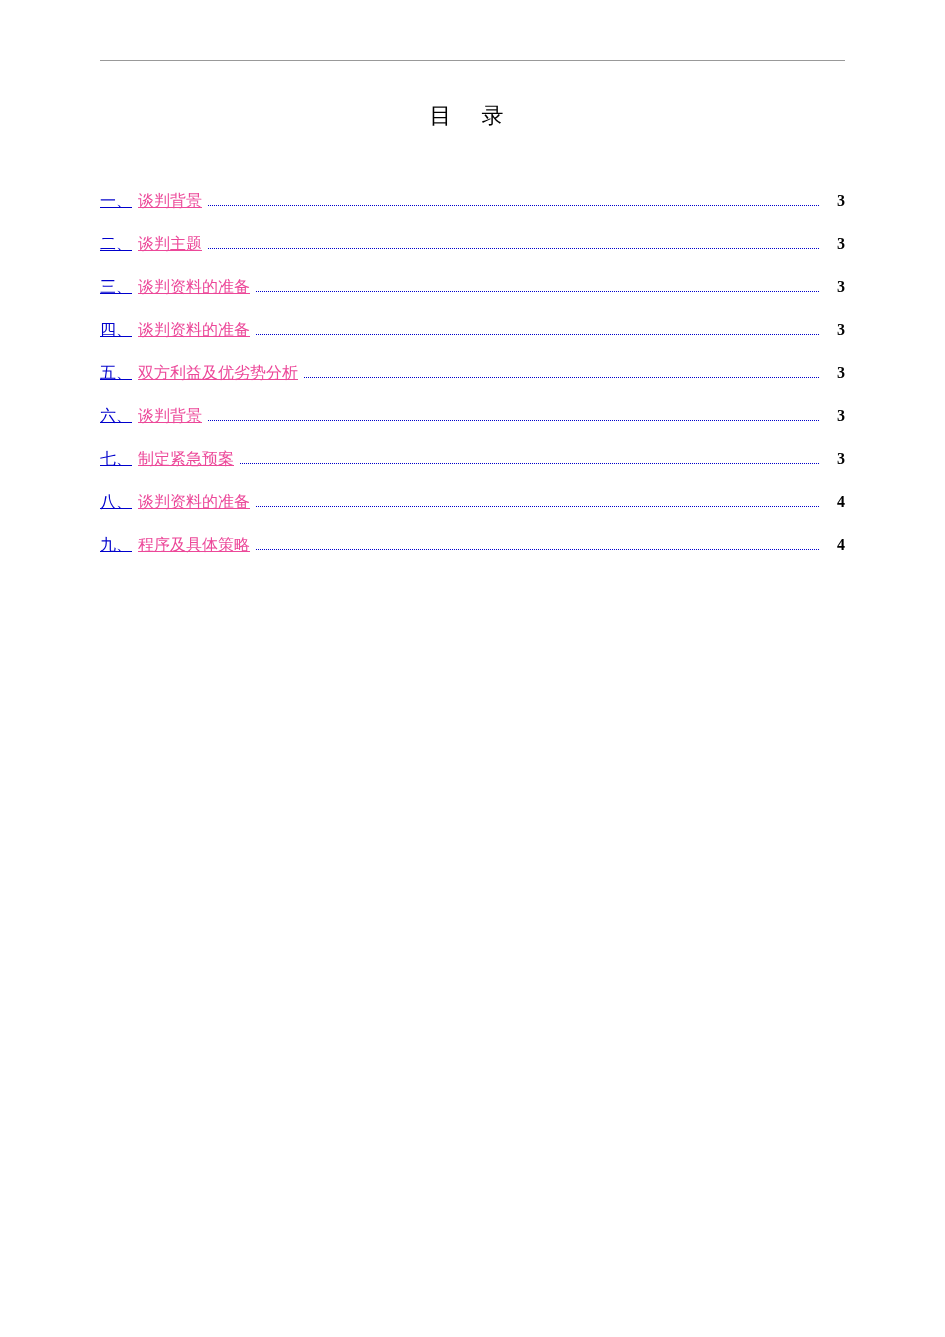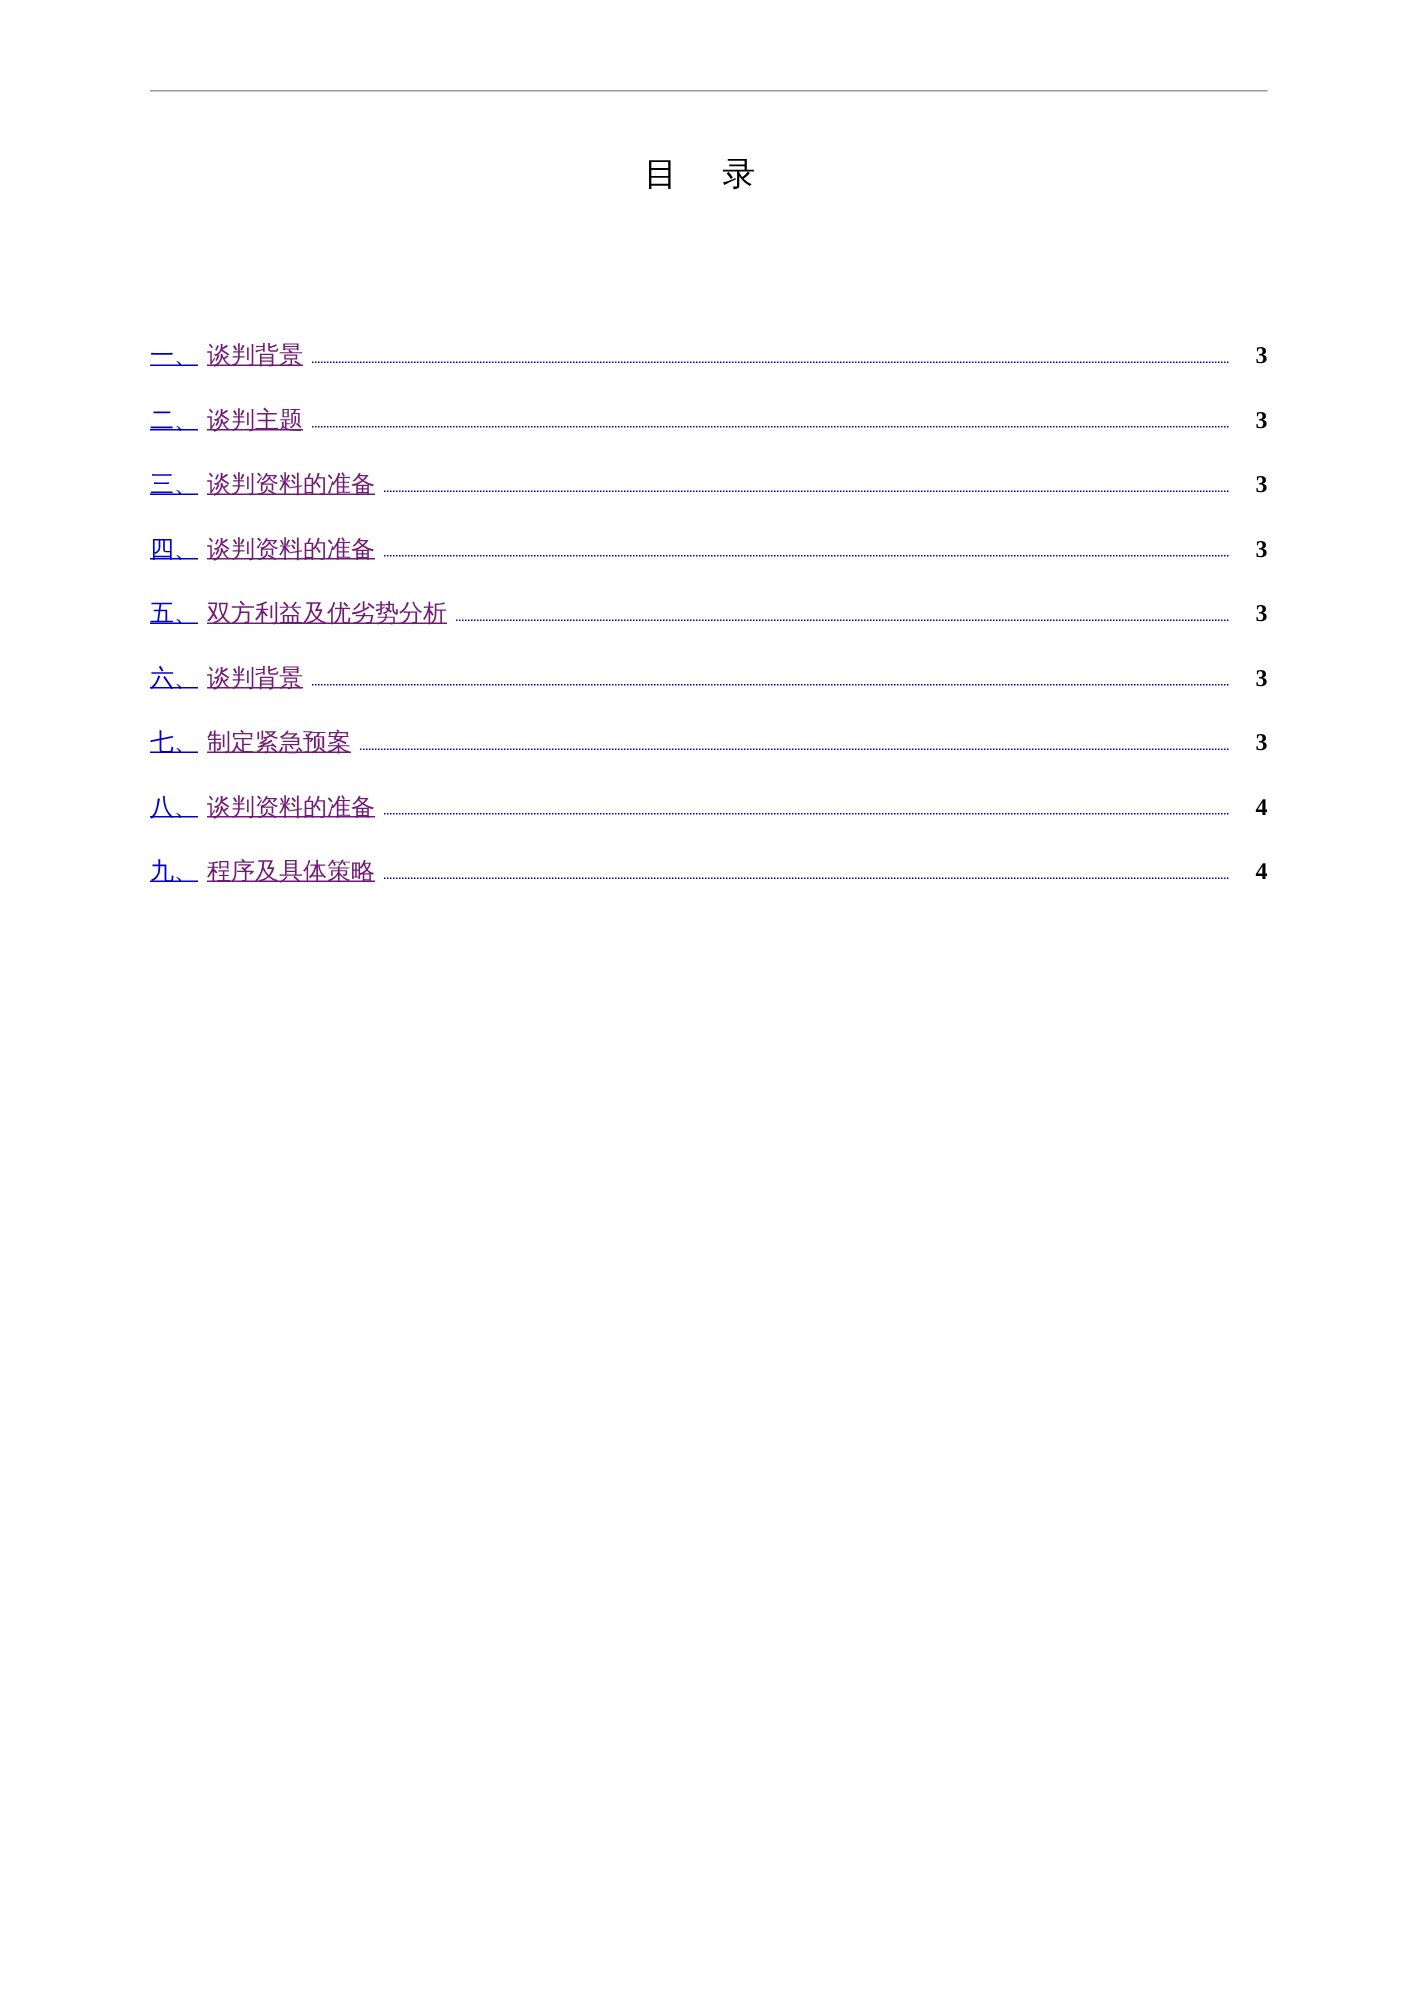--- a/index.html
+++ b/index.html
@@ -30,21 +30,21 @@
       border-top: 1.5px solid #999;
       margin-bottom: 40px;
     }
 
     .page-title {
       text-align: center;
       font-size: 22px;
       font-weight: normal;
       color: #000;
       letter-spacing: 12px;
-      margin-bottom: 96px;
+      margin-bottom: 60px;
       font-family: "SimHei", "黑体", sans-serif;
     }
 
     .toc-list {
       list-style: none;
       margin-top: 20px;
     }
 
     .toc-item {
       display: flex;
@@ -55,21 +55,21 @@
 
     .toc-num {
       color: #0000cc;
       text-decoration: underline;
       min-width: 38px;
       font-size: 16px;
       font-family: "SimSun", "宋体", serif;
     }
 
     .toc-label {
-      color: #701a75;
+      color: #ec4899;
       text-decoration: underline;
       white-space: nowrap;
       font-size: 16px;
       font-family: "SimSun", "宋体", serif;
     }
 
     .toc-dots {
       flex: 1;
       border-bottom: 1px dotted #0000cc;
       margin: 0 6px 4px 6px;

